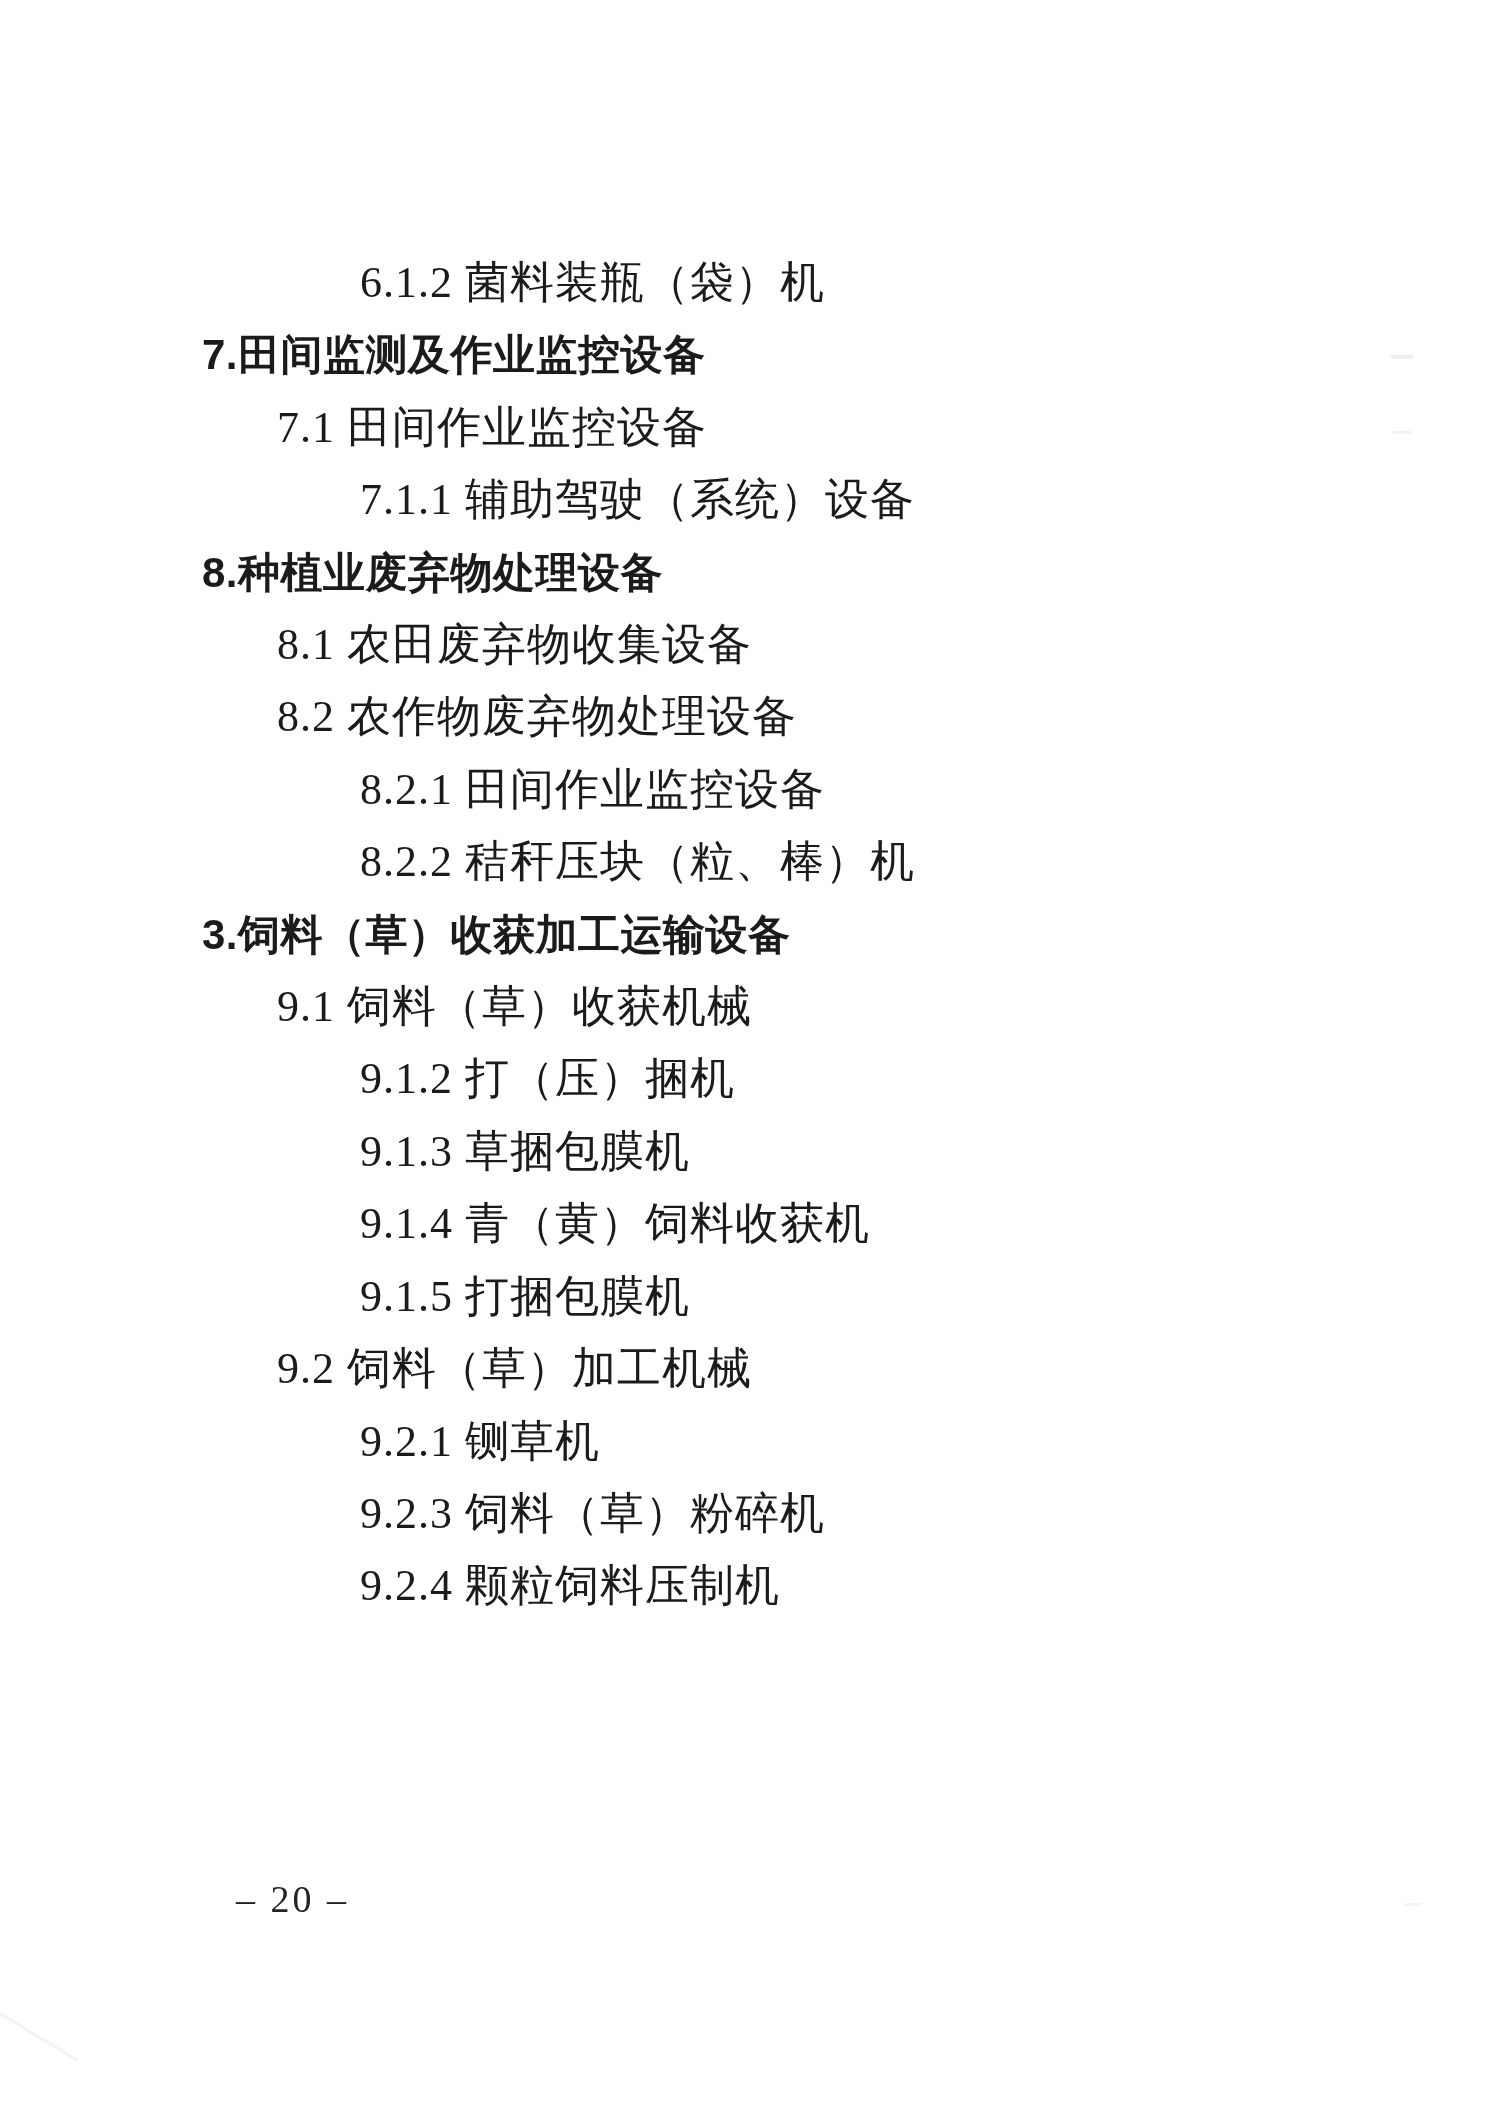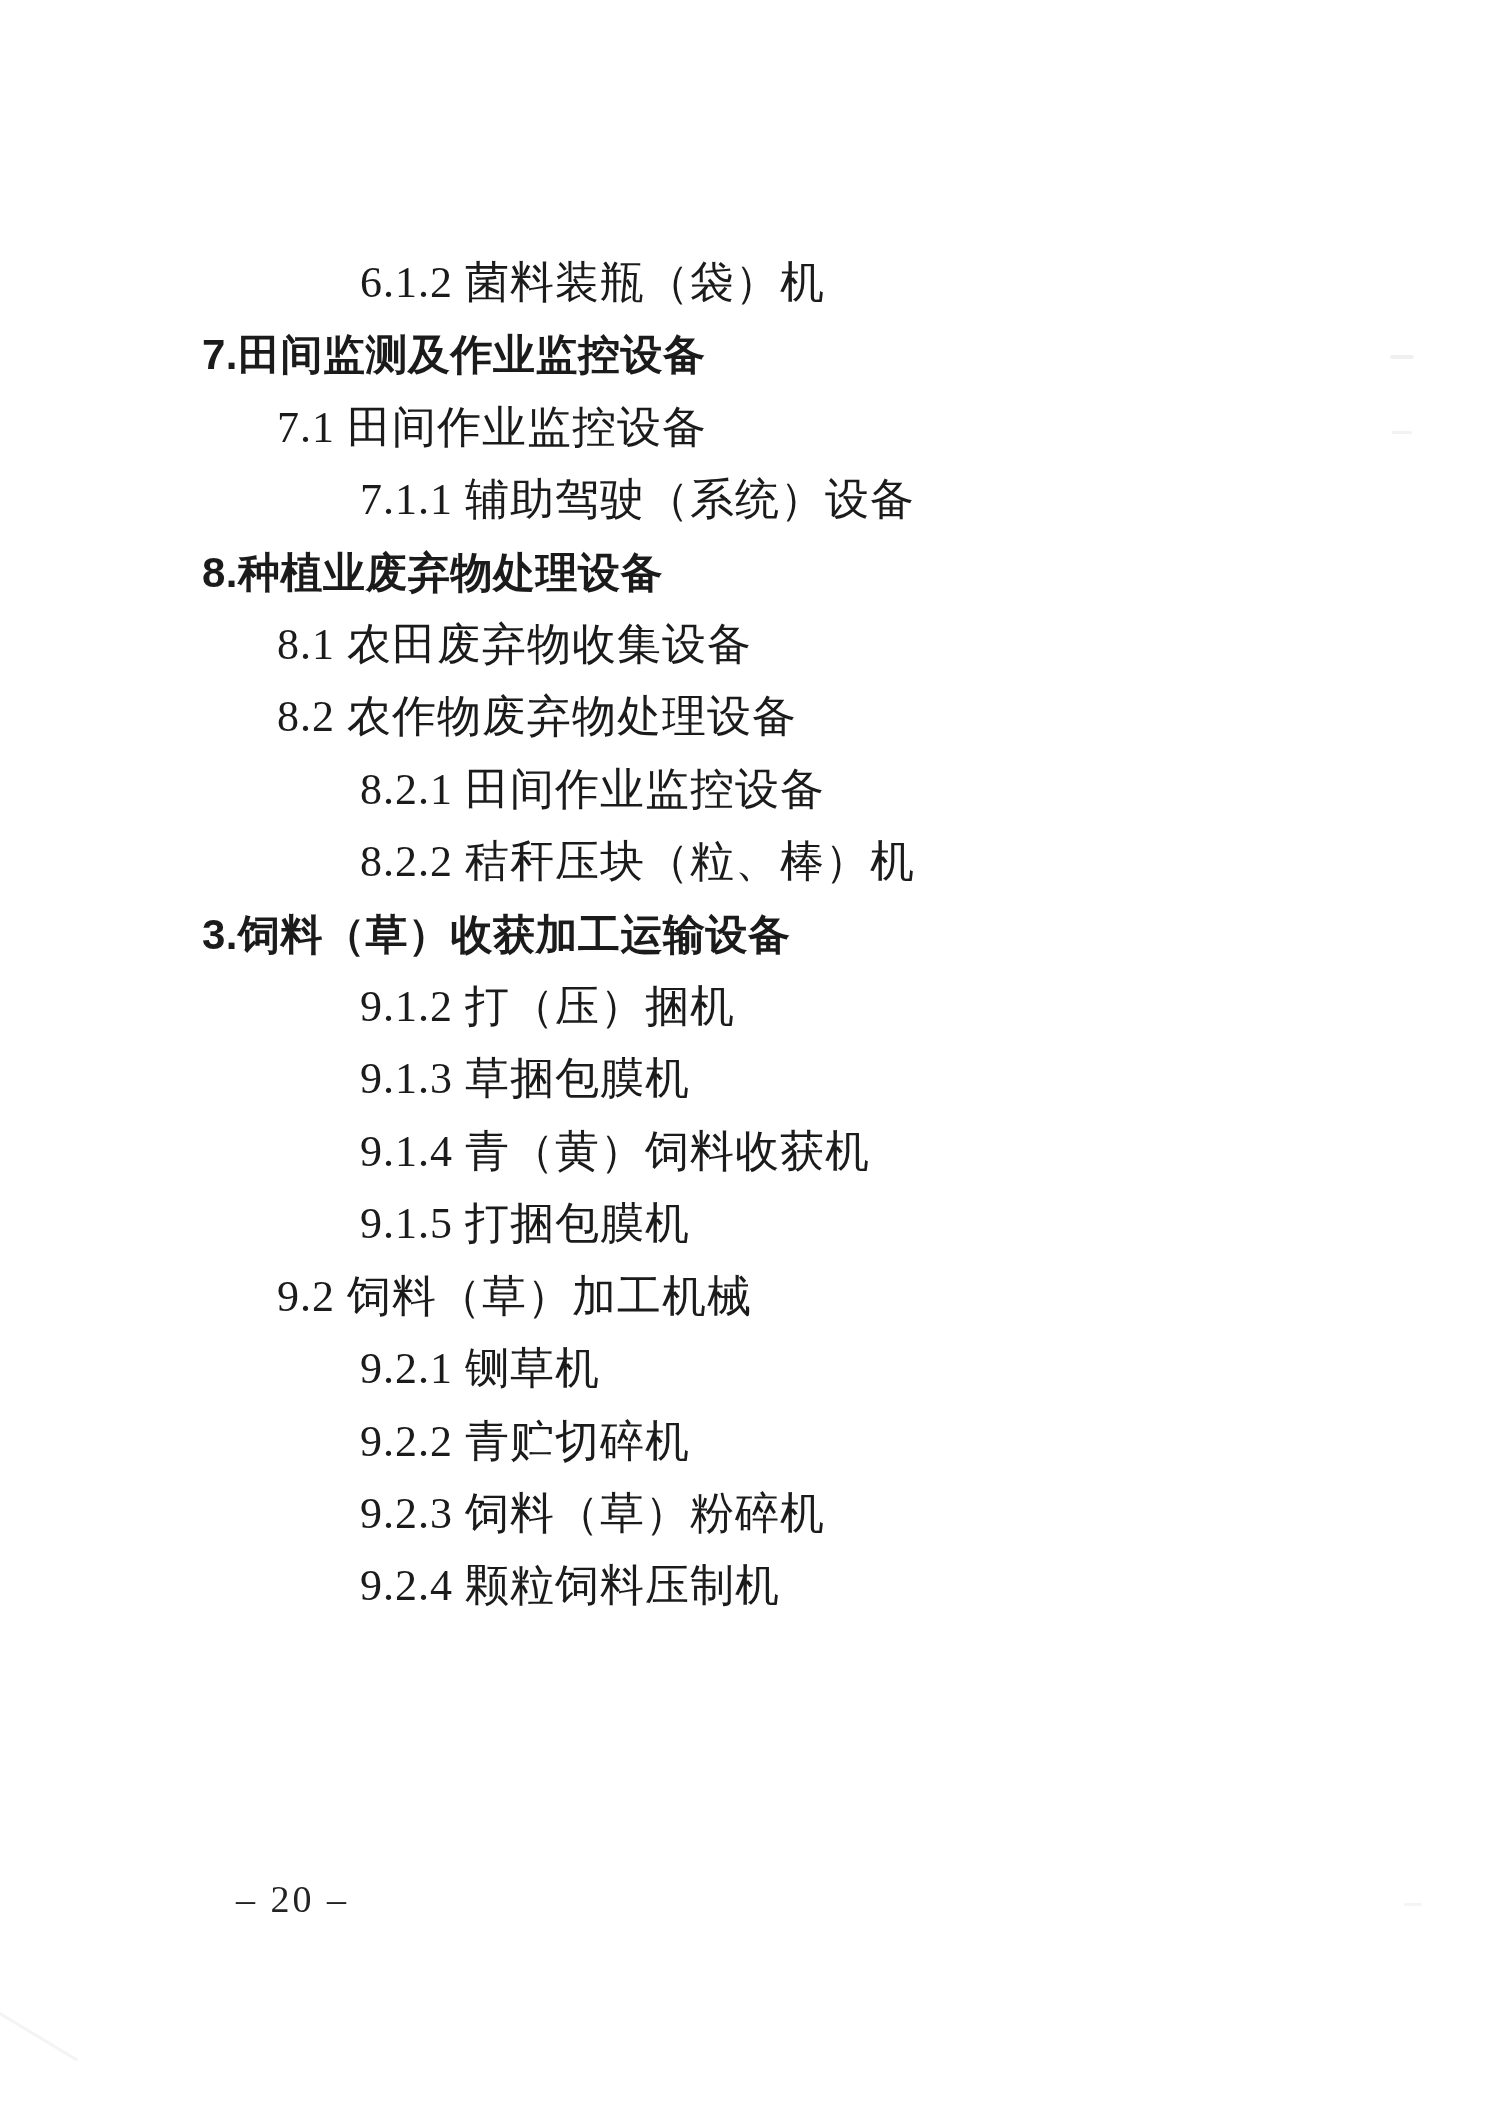--- a/index.html
+++ b/index.html
@@ -70,27 +70,27 @@
       <div class="line level-3">6.1.2 菌料装瓶（袋）机</div>
       <div class="line level-1">7.田间监测及作业监控设备</div>
       <div class="line level-2">7.1 田间作业监控设备</div>
       <div class="line level-3">7.1.1 辅助驾驶（系统）设备</div>
       <div class="line level-1">8.种植业废弃物处理设备</div>
       <div class="line level-2">8.1 农田废弃物收集设备</div>
       <div class="line level-2">8.2 农作物废弃物处理设备</div>
       <div class="line level-3">8.2.1 田间作业监控设备</div>
       <div class="line level-3">8.2.2 秸秆压块（粒、棒）机</div>
       <div class="line level-1">3.饲料（草）收获加工运输设备</div>
+      <div class="line level-2">9.1 饲料（草）收获机械</div>
       <div class="line level-3">9.1.2 打（压）捆机</div>
       <div class="line level-3">9.1.3 草捆包膜机</div>
       <div class="line level-3">9.1.4 青（黄）饲料收获机</div>
       <div class="line level-3">9.1.5 打捆包膜机</div>
       <div class="line level-2">9.2 饲料（草）加工机械</div>
       <div class="line level-3">9.2.1 铡草机</div>
-      <div class="line level-3">9.2.2 青贮切碎机</div>
       <div class="line level-3">9.2.3 饲料（草）粉碎机</div>
       <div class="line level-3">9.2.4 颗粒饲料压制机</div>
     </div>
 
   <div class="page-number">– 20 –</div>
 
   <div class="artifact art-1"></div>
   <div class="artifact art-2"></div>
   <div class="artifact art-3"></div>
   <div class="artifact art-4"></div>

